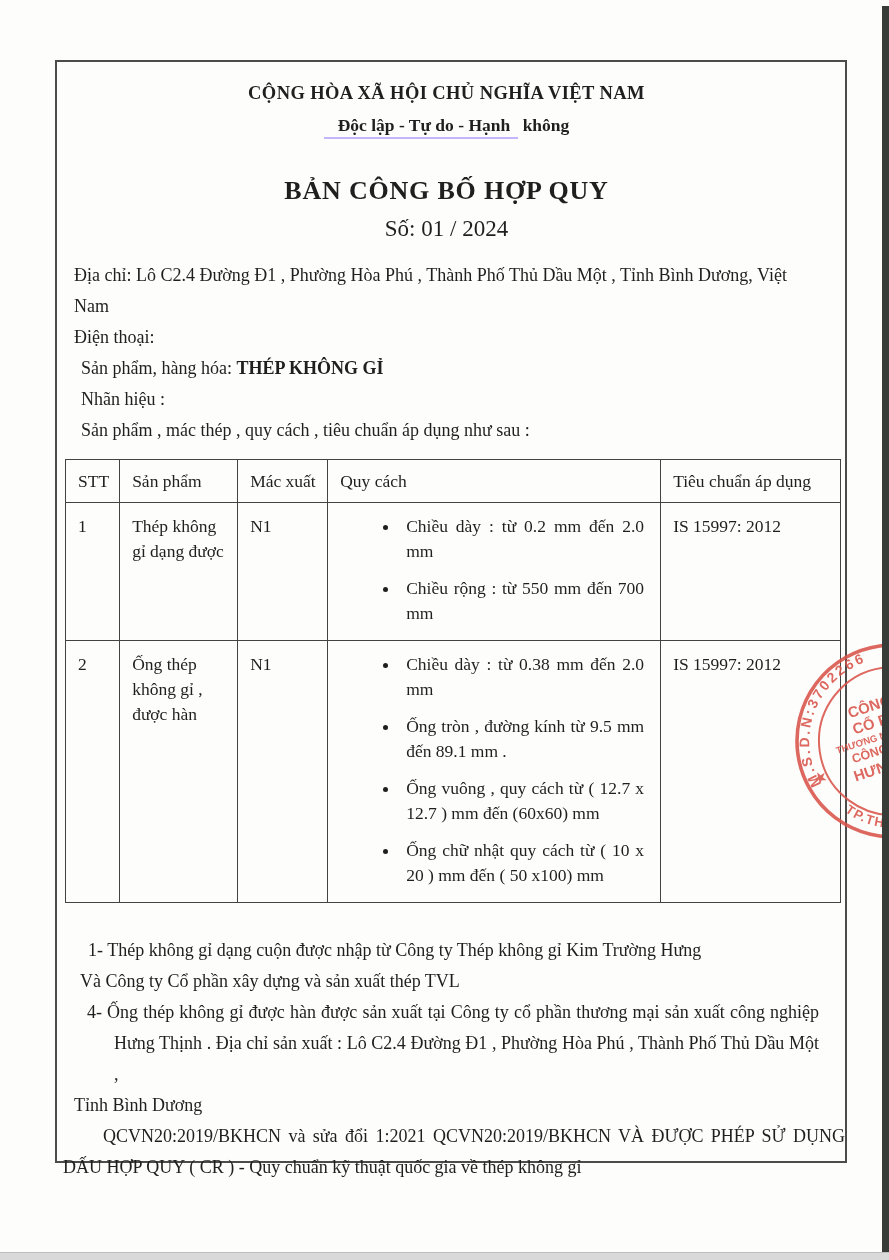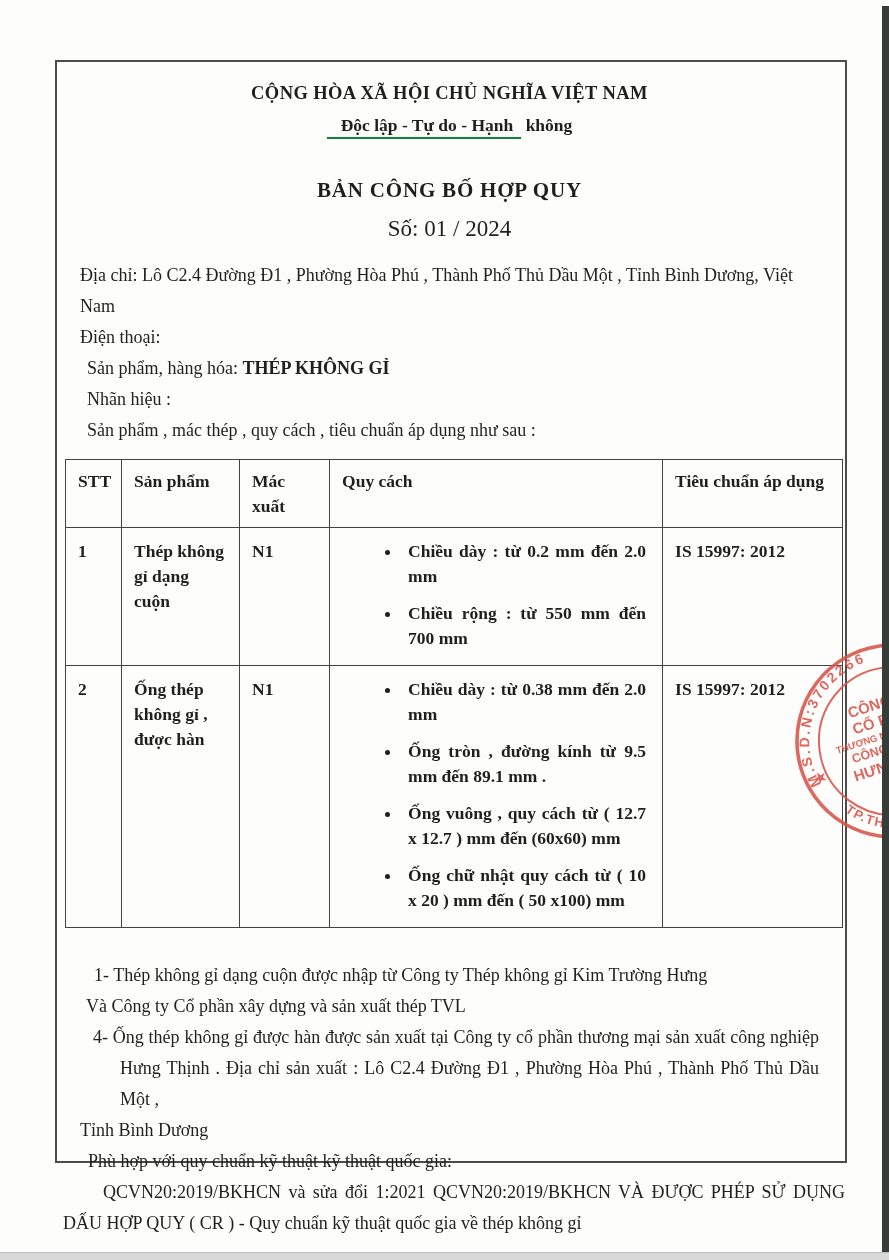--- a/index.html
+++ b/index.html
@@ -9,36 +9,36 @@
     font-family:"Liberation Serif", serif;
     color:#1f1f1f;
   }
   .page-border{
     position:absolute;left:55px;top:60px;width:788px;height:1099px;
     border:2px solid #4c4c4c;
     background:transparent;
   }
   .page-inner{padding:12px 0 0 0;font-size:18px;line-height:31px;}
   .center{text-align:center;}
-  .para{margin:0 26px 0 23px;}
+  .para{margin:0 26px 0 17px;}
   .national-title{font-weight:bold;font-size:18.5px;letter-spacing:.4px;margin-top:4px;}
   .motto{font-weight:bold;font-size:17.5px;margin-top:1px;}
-  .motto .ul{border-bottom:2px solid #15803d;padding:0 8px 2px 14px;}
-  .doc-title{font-weight:bold;font-size:21px;letter-spacing:.8px;margin-top:34px;}
+  .motto .ul{border-bottom:2px solid #c4b5fd;padding:0 8px 2px 14px;}
+  .doc-title{font-weight:bold;font-size:26px;letter-spacing:.8px;margin-top:34px;}
   .doc-number{font-size:23px;margin-top:7px;}
   .info{margin-top:16px;}
   .indent1{padding-left:7px;}
   .prod-bold{font-weight:bold;}
   .tbl{
     border-collapse:collapse;margin:13px 0 0 8px;
     font-size:17.5px;line-height:25px;
   }
   .tbl th,.tbl td{
     border:1.6px solid #434343;vertical-align:top;
-    font-weight:bold;text-align:left;
+    font-weight:normal;text-align:left;
   }
   .tbl th{padding:9px 10px 8px 12px;}
   .tbl td{padding:11px 10px 14px 12px;}
   .c-stt{width:54px;} .c-prod{width:118px;} .c-grade{width:90px;}
   .c-spec{width:333px;} .c-std{width:180px;}
   .td-center{text-align:center;}
   .cell-just{text-align:justify;}
   .spec-list{margin:0;padding:0 6px 0 60px;}
   .spec-list li{margin:0 0 12px 0;padding-left:6px;text-align:justify;}
   .spec-list li:last-child{margin-bottom:0;}
@@ -86,21 +86,21 @@
           <th class="td-center">STT</th>
           <th>Sản phẩm</th>
           <th>Mác xuất</th>
           <th>Quy cách</th>
           <th>Tiêu chuẩn áp dụng</th>
         </tr>
       </thead>
       <tbody>
         <tr>
           <td class="td-center">1</td>
-          <td class="cell-just">Thép không gỉ dạng cuộn</td>
+          <td class="cell-just">Thép không gỉ dạng được</td>
           <td class="td-center">N1</td>
           <td>
             <ul class="spec-list">
               <li>Chiều dày : từ 0.2 mm đến 2.0 mm</li>
               <li>Chiều rộng : từ 550 mm đến 700 mm</li>
             </ul>
           </td>
           <td>IS 15997: 2012</td>
         </tr>
         <tr>
@@ -118,21 +118,20 @@
           <td>IS 15997: 2012</td>
         </tr>
       </tbody>
     </table>
 
     <div class="notes">
       <div class="para note-line1">1-  Thép không gỉ dạng cuộn được nhập từ Công ty Thép không gỉ Kim Trường Hưng</div>
       <div class="para note-line2">Và Công ty Cổ phần xây dựng và sản xuất thép TVL</div>
       <div class="para note-item2">4-  Ống thép không gỉ được hàn được sản xuất tại Công ty cổ phần thương mại sản xuất công nghiệp Hưng Thịnh . Địa chỉ sản xuất : Lô C2.4 Đường Đ1 , Phường Hòa Phú , Thành Phố Thủ Dầu Một ,</div>
       <div class="para">Tỉnh Bình Dương</div>
-      <div class="para conform-intro">Phù hợp với quy chuẩn kỹ thuật kỹ thuật quốc gia:</div>
       <div class="conform-body">QCVN20:2019/BKHCN và sửa đổi 1:2021 QCVN20:2019/BKHCN VÀ ĐƯỢC PHÉP SỬ DỤNG DẤU HỢP QUY ( CR ) -  Quy chuẩn kỹ thuật quốc gia về thép không gỉ</div>
     </div>
 
   </div>
 </div>
 
 <svg class="stamp-svg" width="222" height="218" viewBox="0 0 222 218">
   <defs>
     <path id="arcTop" d="M 32.3 147 A 84 84 0 0 1 173.8 56.8" fill="none"></path>
     <path id="arcBottom" d="M 30.6 143 A 81 81 0 0 0 179.4 143" fill="none"></path>

